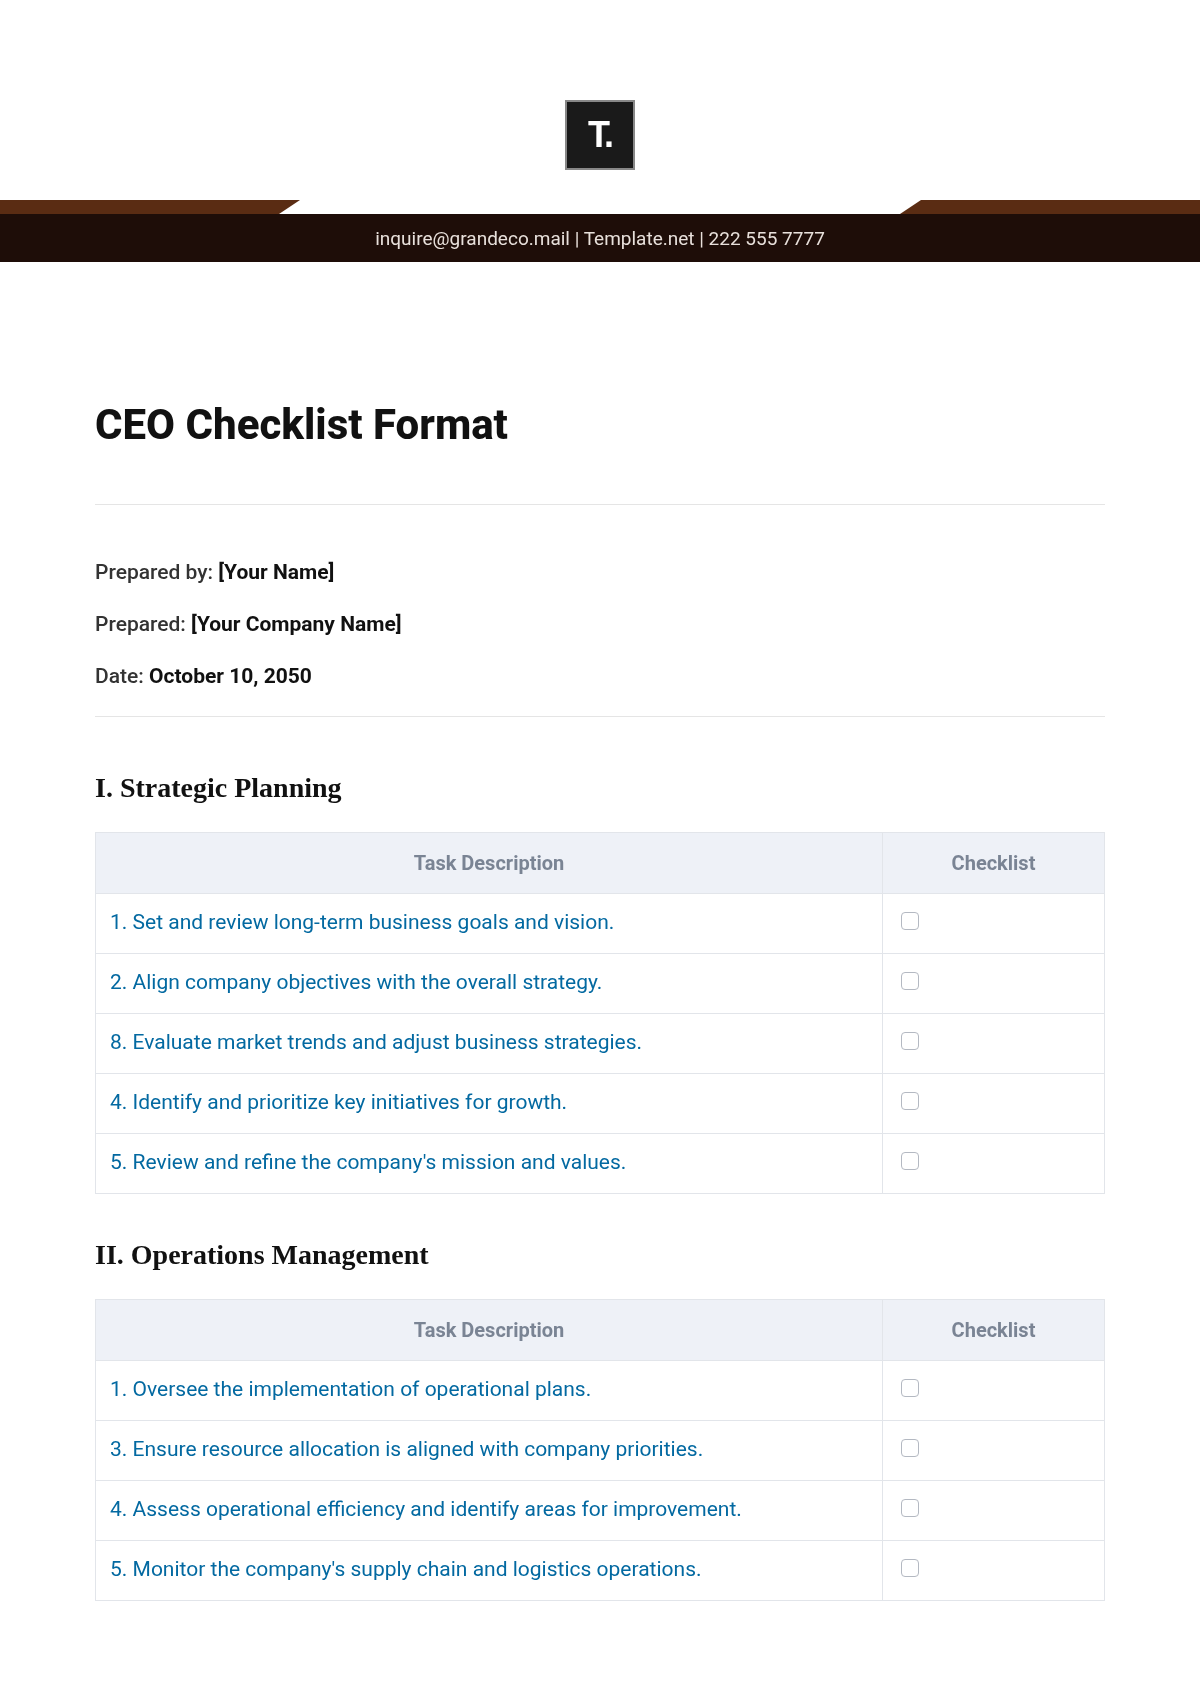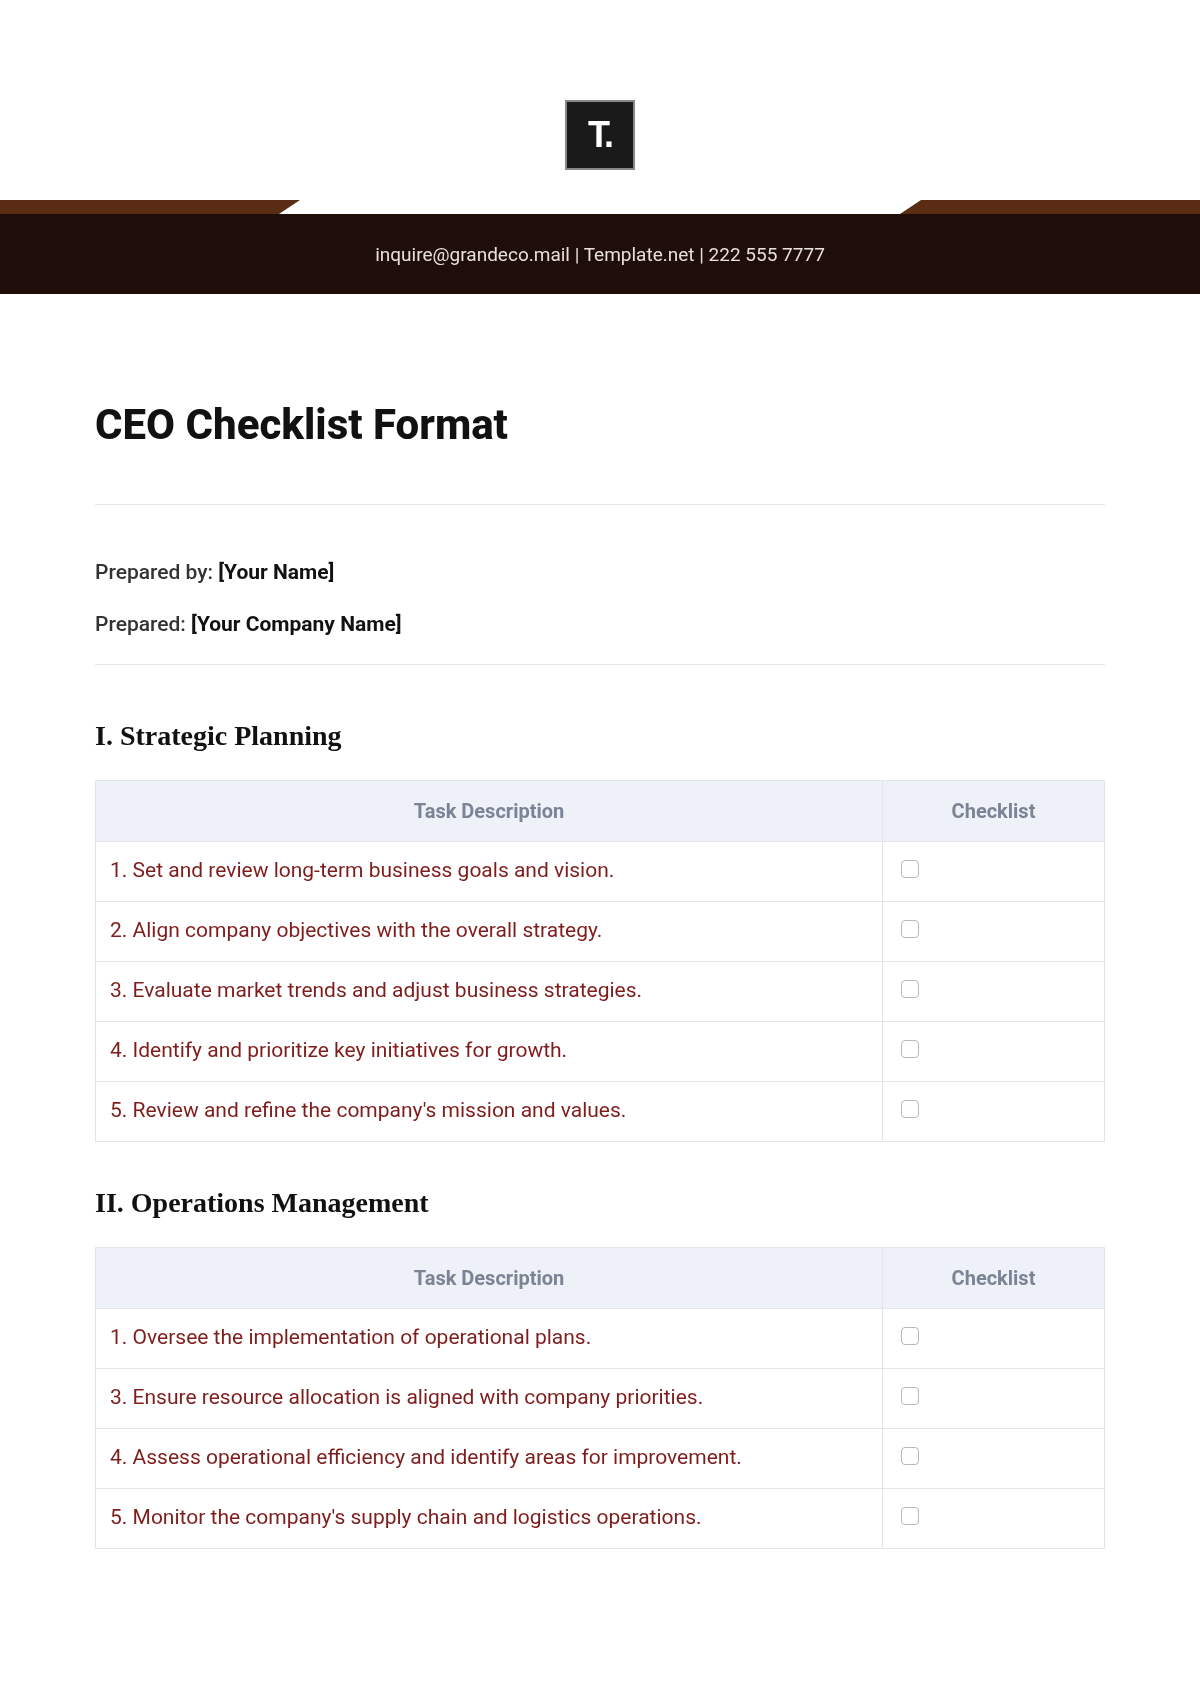--- a/index.html
+++ b/index.html
@@ -53,21 +53,21 @@
   .bar-top .gap { flex: 1; }
   .bar-top .right-tri {
     width: 300px;
     height: 14px;
     background: #5a2c13;
     clip-path: polygon(7% 0, 100% 0, 100% 100%, 0 100%);
   }
   .bar-main {
     position: absolute;
     top: 14px; left: 0; right: 0;
-    height: 80px;
+    height: 48px;
     background: #1e0d08;
     display: flex;
     align-items: center;
     justify-content: center;
     color: #e8e0db;
     font-size: 19px;
     font-weight: 400;
   }
   .content {
     padding: 0 95px;
@@ -112,21 +112,21 @@
     font-size: 20px;
     padding: 18px 14px;
     text-align: center;
     border: 1px solid #e2e5ea;
   }
   table.checklist th:first-child { width: 78%; }
   table.checklist td {
     border: 1px solid #e2e5ea;
     padding: 16px 14px 18px;
     vertical-align: top;
-    color: #7f1d1d;
+    color: #0369a1;
   }
   table.checklist td.check-cell {
     text-align: left;
     vertical-align: top;
     padding-left: 18px;
   }
   .cb {
     display: inline-block;
     width: 18px;
     height: 18px;
@@ -160,20 +160,23 @@
 
     <hr class="sep">
 
     <div class="meta-block">
       <div class="meta-row">
         <span class="label">Prepared by: </span><span class="value">[Your Name]</span>
       </div>
       <div class="meta-row">
         <span class="label">Prepared: </span><span class="value">[Your Company Name]</span>
       </div>
+      <div class="meta-row">
+        <span class="label">Date: </span><span class="value">October 10, 2050</span>
+      </div>
     </div>
 
     <hr class="sep">
 
     <div id="sections-mount">
         <h2 class="section">I. Strategic Planning</h2>
         <table class="checklist">
           <thead>
             <tr>
               <th>Task Description</th>
@@ -183,21 +186,21 @@
           <tbody>
             <tr>
               <td>1. Set and review long-term business goals and vision.</td>
               <td class="check-cell"><span class="cb"></span></td>
             </tr>
             <tr>
               <td>2. Align company objectives with the overall strategy.</td>
               <td class="check-cell"><span class="cb"></span></td>
             </tr>
             <tr>
-              <td>3. Evaluate market trends and adjust business strategies.</td>
+              <td>8. Evaluate market trends and adjust business strategies.</td>
               <td class="check-cell"><span class="cb"></span></td>
             </tr>
             <tr>
               <td>4. Identify and prioritize key initiatives for growth.</td>
               <td class="check-cell"><span class="cb"></span></td>
             </tr>
             <tr>
               <td>5. Review and refine the company's mission and values.</td>
               <td class="check-cell"><span class="cb"></span></td>
             </tr>

